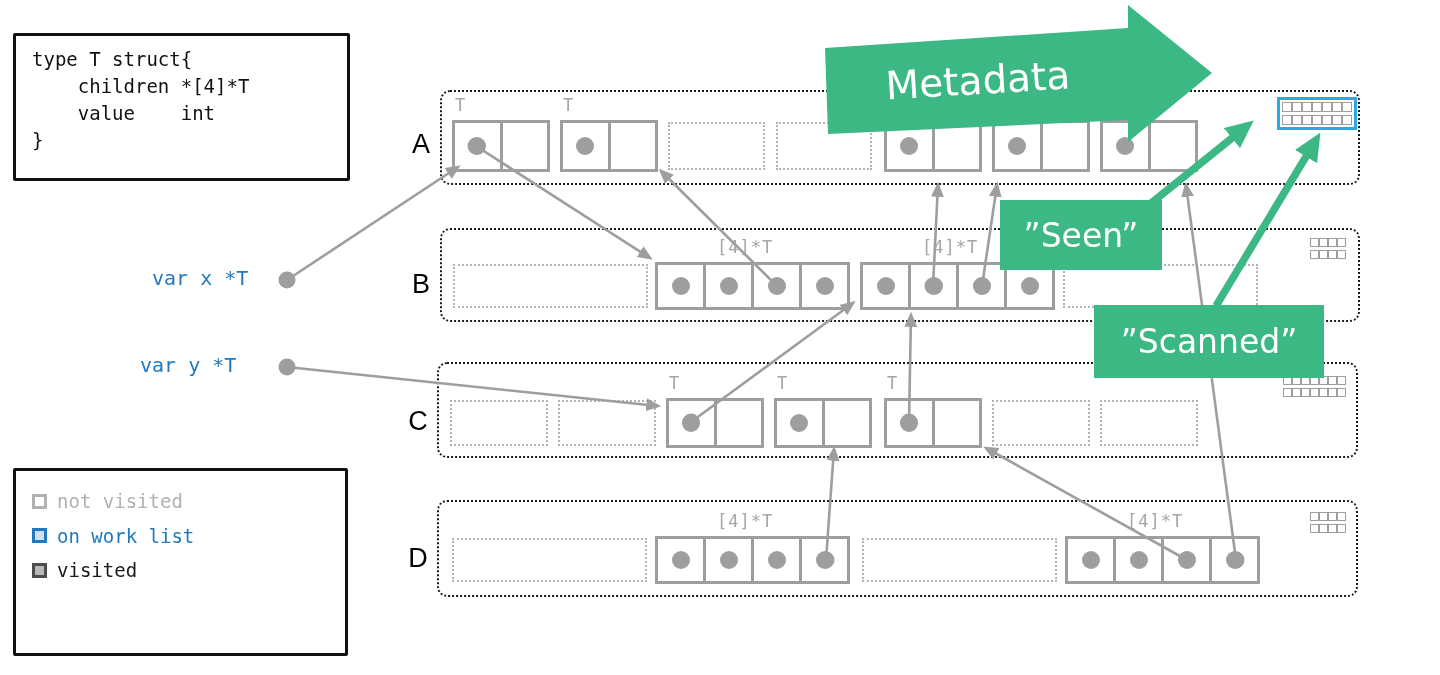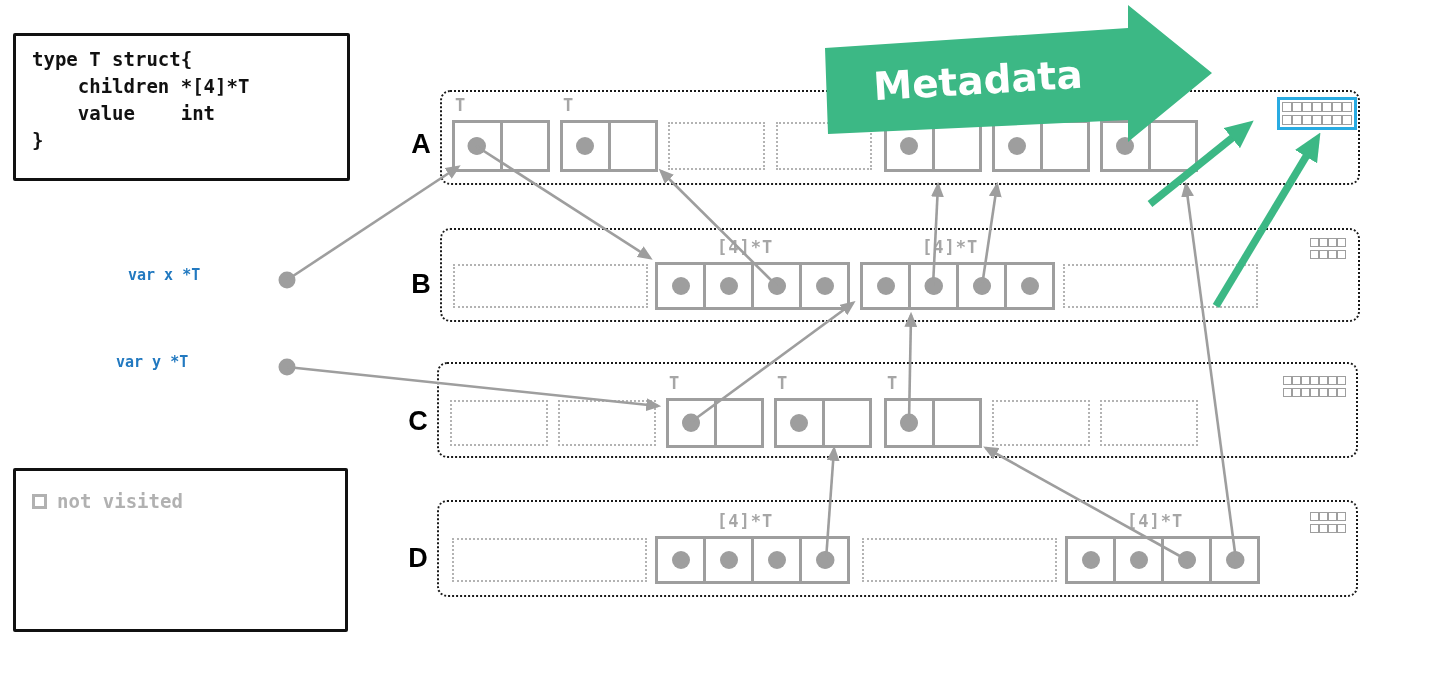--- a/index.html
+++ b/index.html
@@ -1,30 +1,30 @@
 <!DOCTYPE html>
 <html><head>
 <meta charset="utf-8">
 <style>
   html,body{margin:0;padding:0;background:#fff;}
   #stage{position:relative;width:1440px;height:675px;background:#ffffff;overflow:hidden;
-         font-family:"DejaVu Sans",sans-serif;font-weight:bold;}
+         font-family:"DejaVu Sans",sans-serif;}
   
   .outlined-box{position:absolute;border:3px solid #111;background:#fff;box-sizing:border-box;border-radius:2px;}
   #code-box{left:13px;top:33px;width:337px;height:148px;}
   #code-box pre{margin:10px 0 0 16px;font-family:"DejaVu Sans Mono","Liberation Mono",monospace;
                 font-size:19px;line-height:1.42;color:#111;white-space:pre;}
-  #legend-box{left:13px;top:468px;width:335px;height:164px;text-align:center;}
+  #legend-box{left:13px;top:468px;width:335px;height:188px;text-align:center;}
   .legend-item{display:flex;align-items:center;height:34.5px;margin-left:16px;
                font-family:"DejaVu Sans Mono","Liberation Mono",monospace;font-size:19px;}
   #legend-box .inner{padding-top:13px;}
   .swatch{width:9px;height:9px;border:3px solid #888;margin-right:10px;flex:none;}
   
   .var-label{position:absolute;font-family:"DejaVu Sans Mono","Liberation Mono",monospace;
-             font-size:15px;color:#2279c0;white-space:pre;}
+             font-size:20px;color:#2279c0;white-space:pre;margin-left:24px;}
   
   .span-box{position:absolute;border:2.5px dotted #1a1a1a;border-radius:10px;box-sizing:border-box;}
   .span-label{position:absolute;width:34px;text-align:center;font-family:"Liberation Sans",sans-serif;
               font-size:27px;color:#000;}
   .slot{position:absolute;box-sizing:border-box;background:#fff;display:flex;}
   .slot.solid{border:3px solid #9e9e9e;}
   .slot.empty{border:2px dotted #b3b3b3;background:transparent;}
   .cell{flex:1;display:flex;align-items:center;justify-content:center;border-right:3px solid #9e9e9e;}
   .cell:last-child{border-right:none;}
   .dot{width:18px;height:18px;border-radius:50%;background:#9e9e9e;}
@@ -58,20 +58,28 @@
   </div>
 
   <div class="var-label" id="var-x" style="left: 128px; top: 266px;">var x *T</div>
   <div class="var-label" id="var-y" style="left: 116px; top: 353px;">var y *T</div>
 
   <div id="legend-box" class="outlined-box">
     <div class="inner">
       <div class="legend-item" style="color: rgb(177, 177, 177);">
         <span class="swatch" style="border-color: rgb(177, 177, 177); background: rgb(255, 255, 255);"></span>
         <span>not visited</span>
+      </div>
+      <div class="legend-item" style="color: rgb(34, 121, 192);">
+        <span class="swatch" style="border-color: rgb(34, 121, 192); background: rgb(207, 224, 238);"></span>
+        <span>on work list</span>
+      </div>
+      <div class="legend-item" style="color: rgb(26, 26, 26);">
+        <span class="swatch" style="border-color: rgb(77, 77, 77); background: rgb(185, 185, 185);"></span>
+        <span>visited</span>
       </div>
     </div>
   </div>
 
   <div id="spans-layer">
       <div class="span-box" style="left: 440px; top: 90px; width: 920px; height: 95px;"></div>
       <div class="span-label" style="left: 404px; top: 129px;">A</div>
       <div class="slot solid" style="left: 452px; top: 120px; width: 98px; height: 52px;">
         <div class="cell">
           <div class="dot"></div>
@@ -288,15 +296,21 @@
         <circle cx="1236" cy="560" r="8.5" fill="#9e9e9e"></circle>
         <line x1="1236" y1="560" x2="1186" y2="185" stroke="#9e9e9e" stroke-width="2.6" marker-end="url(#ah-gray)"></line>
       </g>
     <g id="green-arrows">
         <line x1="1150" y1="204" x2="1247" y2="126" stroke="#3cb885" stroke-width="7.5" marker-end="url(#ah-green)"></line>
         <line x1="1216" y1="306" x2="1316" y2="140" stroke="#3cb885" stroke-width="7.5" marker-end="url(#ah-green)"></line>
       </g>
     <polygon id="metadata-arrow" fill="#3cb885" points="825,48 1128,28 1128,5 1212,73 1128,142 1128,120 828,134"></polygon>
   </svg>
 
+  <div id="seen-box" class="green-box">
+    <span>”Seen”</span>
+  </div>
+  <div id="scanned-box" class="green-box">
+    <span>”Scanned”</span>
+  </div>
   <div id="metadata-label">Metadata</div>
 
 </div>
 
 </body></html>

